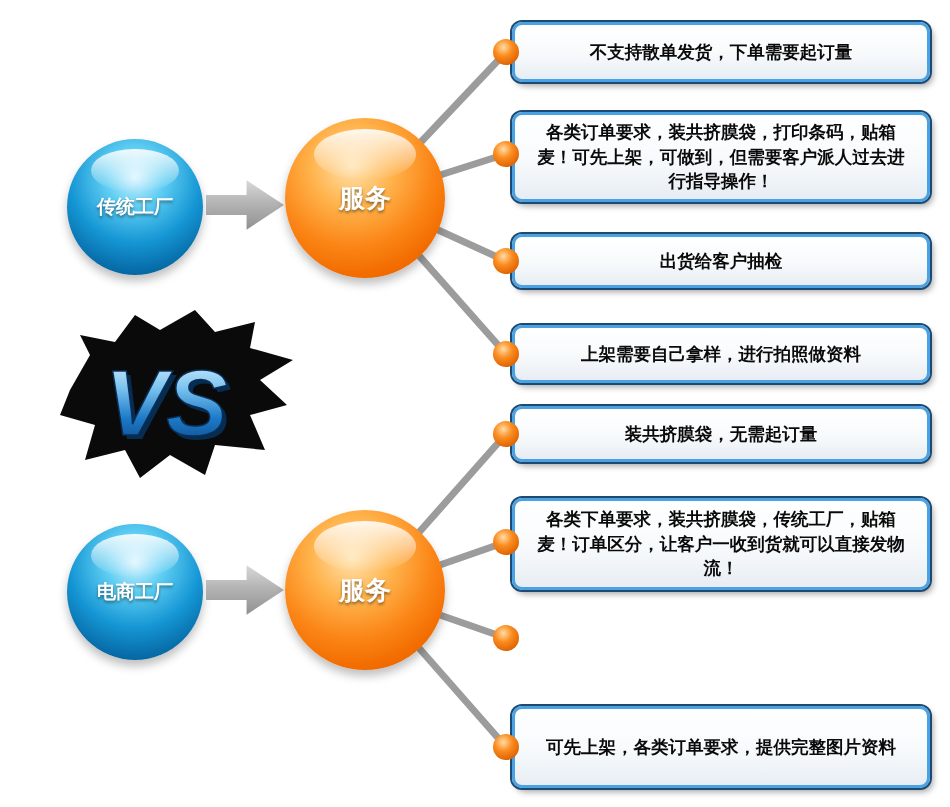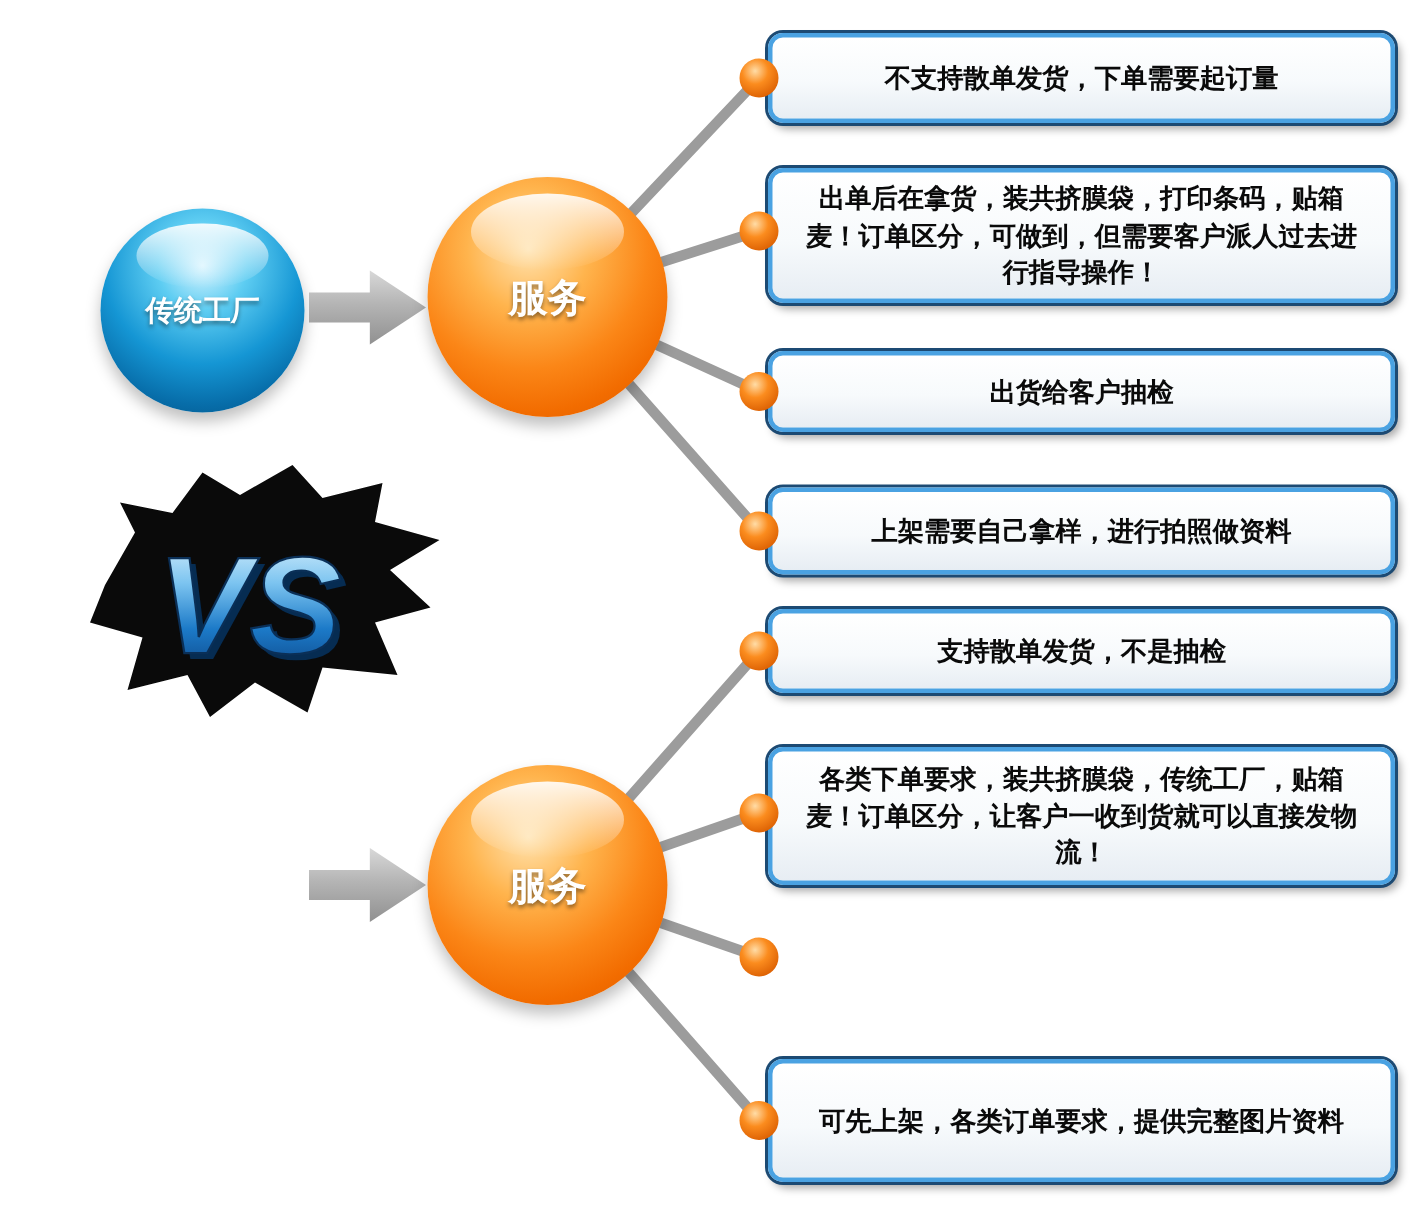--- a/index.html
+++ b/index.html
@@ -107,49 +107,53 @@
       <circle cx="506" cy="542" r="13"></circle>
       <circle cx="506" cy="638" r="13"></circle>
       <circle cx="506" cy="747" r="13"></circle>
     </g>
   </svg>
 
   <div class="box b1">
     <span>不支持散单发货，下单需要起订量</span>
   </div>
   <div class="box b2">
-    <span>出单后在拿货，装共挤膜袋，打印条码，贴箱麦！订单区分，可做到，但需要客户派人过去进行指导操作！</span>
+    <span>各类订单要求，装共挤膜袋，打印条码，贴箱麦！可先上架，可做到，但需要客户派人过去进行指导操作！</span>
   </div>
   <div class="box b3">
     <span>出货给客户抽检</span>
   </div>
   <div class="box b4">
     <span>上架需要自己拿样，进行拍照做资料</span>
   </div>
 
   <div class="box b5">
-    <span>支持散单发货，不是抽检</span>
+    <span>装共挤膜袋，无需起订量</span>
   </div>
   <div class="box b6">
     <span>各类下单要求，装共挤膜袋，传统工厂，贴箱麦！订单区分，让客户一收到货就可以直接发物流！</span>
   </div>
   <div class="box b8">
     <span>可先上架，各类订单要求，提供完整图片资料</span>
   </div>
 
   <div class="sphere blue s-top">
     <div class="shine"></div>
     <span class="sphere-label">传统工厂</span>
   </div>
   <div class="arrow a-top"></div>
   <div class="sphere orange o-top">
     <div class="shine"></div>
     <span class="sphere-label">服务</span>
   </div>
 
+  <div class="sphere blue s-bot">
+    <div class="shine"></div>
+    <span class="sphere-label">电商工厂</span>
+  </div>
   <div class="arrow a-bot"></div>
   <div class="sphere orange o-bot">
     <div class="shine"></div>
     <span class="sphere-label">服务</span>
   </div>
 
   <svg class="vs" width="240" height="190" viewBox="0 0 240 190">
     <defs>
       <linearGradient id="vsGrad" x1="0" y1="0" x2="0" y2="1">
         <stop offset="0%" stop-color="#e8f7ff"></stop>

